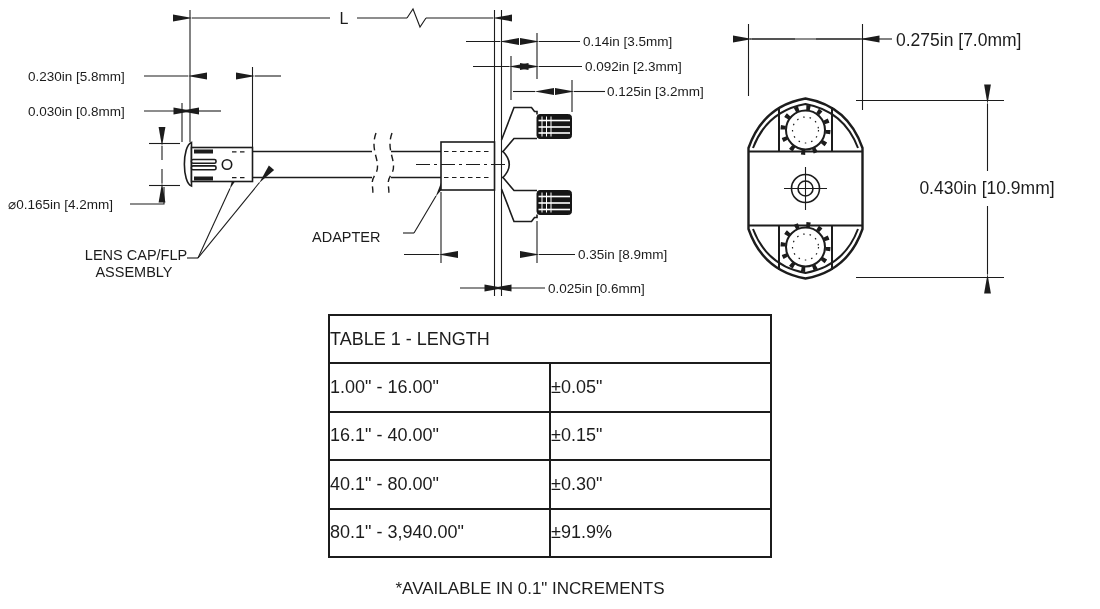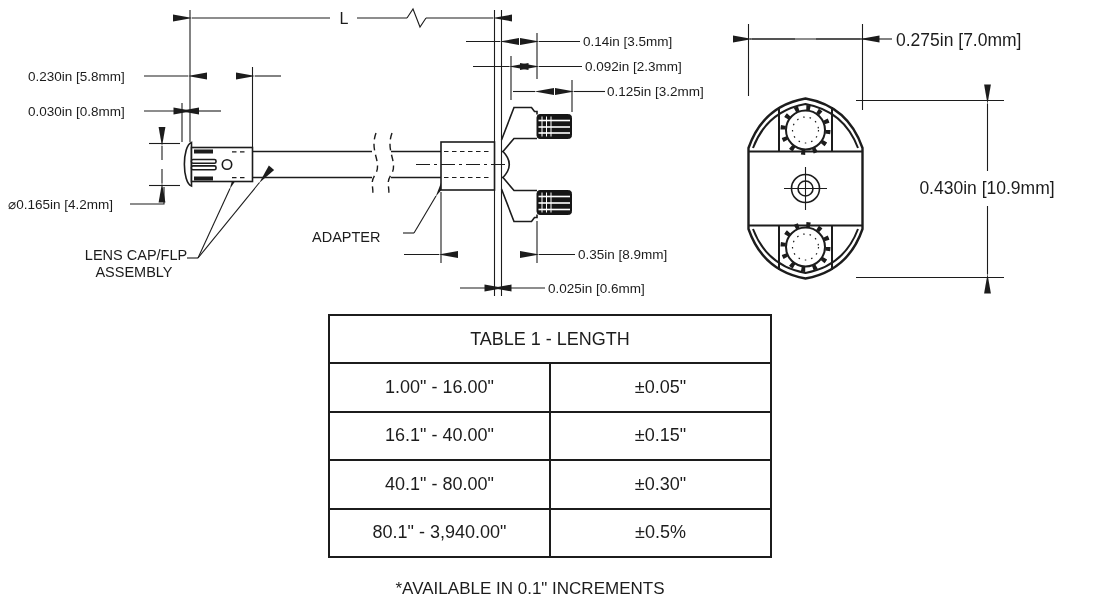--- a/index.html
+++ b/index.html
@@ -13,21 +13,21 @@
   svg .cl{stroke:#1c1c1c;stroke-width:1;fill:none;stroke-dasharray:14 4 3 4;}
   svg .brk{stroke:#1c1c1c;stroke-width:1.4;fill:none;stroke-dasharray:6.5 4.5;}
   svg .ev{stroke:#1c1c1c;stroke-width:2.4;fill:none;}
   svg .ev2{stroke:#1c1c1c;stroke-width:2;fill:none;}
   svg text{fill:#1c1c1c;}
   .dimtxt{font-size:13.5px;}
   .biglbl{font-size:17.5px;}
   .namelbl{font-size:14.5px;}
   .llbl{font-size:16px;}
   table.spec{position:absolute;left:328px;top:314px;width:444px;height:244px;
-             border-collapse:collapse;table-layout:fixed;font-size:18px;text-align:center;}
+             border-collapse:collapse;table-layout:fixed;font-size:18px;text-align:left;}
   table.spec td{border:2px solid #1c1c1c;padding:0;height:40px;font-weight:normal;}
   .note{position:absolute;left:330px;top:579px;width:400px;text-align:center;font-size:17px;}
 </style>
 </head>
 <body>
 
 <div class="canvas">
 
 <svg width="1100" height="609" viewBox="0 0 1100 609">
   <defs>
@@ -212,20 +212,20 @@
     <tr>
       <td>16.1" - 40.00"</td>
       <td>±0.15"</td>
     </tr>
     <tr>
       <td>40.1" - 80.00"</td>
       <td>±0.30"</td>
     </tr>
     <tr>
       <td>80.1" - 3,940.00"</td>
-      <td>±0.5%</td>
+      <td>±91.9%</td>
     </tr>
   </tbody>
 </table>
 
 <div class="note">*AVAILABLE IN 0.1" INCREMENTS</div>
 
 </div>
 
 </body></html>

